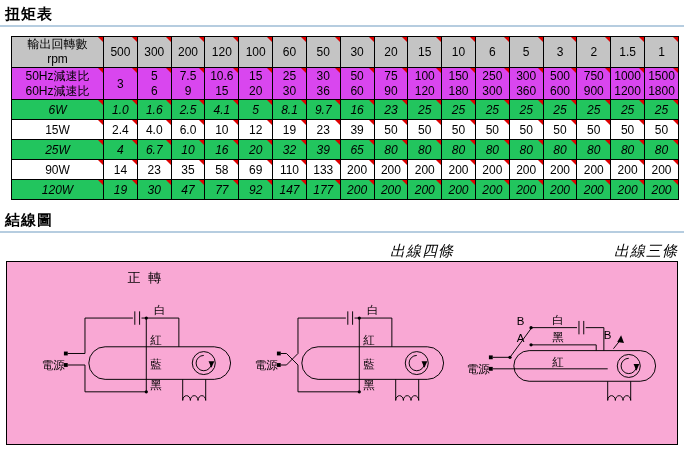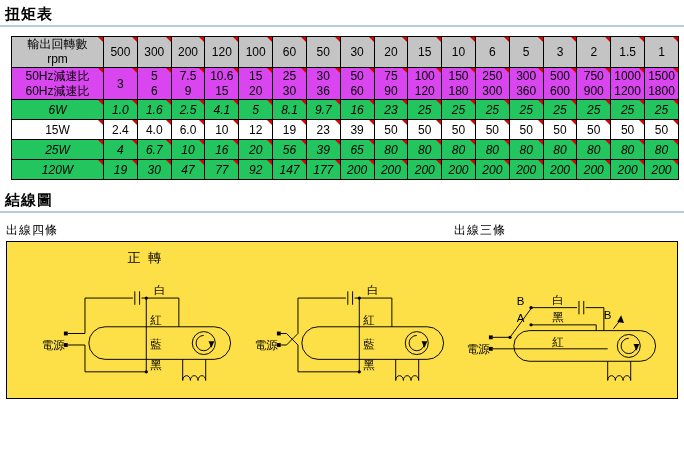--- a/index.html
+++ b/index.html
@@ -28,24 +28,24 @@
   tr.hdr th{height:30px;}
   tr.ratio{background:#d946ef;}
   tr.ratio td{height:32px;}
   tr.prow td{height:20px;}
   tr.prow.alt{background:#22c55e;font-style:italic;}
   .ln{line-height:15px;}
   col.labelcol{width:92px;}
 
   
   .wiring-headings{display:flex;width:672px;margin:2px 6px 0 6px;}
-  .wh{text-align:left;font-size:12px;height:19px;letter-spacing:1px;}
+  .wh{text-align:right;font-size:15px;height:19px;letter-spacing:1px;font-style:italic;}
   .wh.four{flex:2;}
   .wh.three{flex:1;}
-  .wiring-box{display:flex;width:672px;margin:0 6px;border:1px solid #000;background:#fde047;height:158px;padding-left:32px;}
+  .wiring-box{display:flex;width:672px;margin:0 6px;border:1px solid #000;background:#f9a8d4;height:184px;padding-left:32px;}
   .panel{flex:1;position:relative;height:100%;}
   .panel-title{position:absolute;top:7px;left:0;right:0;text-align:center;font-size:13px;letter-spacing:2px;}
   svg.diagram{position:absolute;left:0;top:5px;width:100%;height:150px;}
   .diagram .s{fill:none;stroke:#000;stroke-width:1;}
   .diagram .f{fill:#000;stroke:none;}
   .diagram text{font-size:12px;fill:#000;font-family:"Liberation Sans","DejaVu Sans",sans-serif;}
 </style>
 </head>
 <body>
 
@@ -194,32 +194,52 @@
           <td>50</td>
           <td>50</td>
         </tr>
         <tr class="prow alt">
           <td class="lblcol">25W</td>
           <td>4</td>
           <td>6.7</td>
           <td>10</td>
           <td>16</td>
           <td>20</td>
-          <td>56</td>
+          <td>32</td>
           <td>39</td>
           <td>65</td>
           <td>80</td>
           <td>80</td>
           <td>80</td>
           <td>80</td>
           <td>80</td>
           <td>80</td>
           <td>80</td>
           <td>80</td>
           <td>80</td>
+        </tr>
+        <tr class="prow">
+          <td class="lblcol">90W</td>
+          <td>14</td>
+          <td>23</td>
+          <td>35</td>
+          <td>58</td>
+          <td>69</td>
+          <td>110</td>
+          <td>133</td>
+          <td>200</td>
+          <td>200</td>
+          <td>200</td>
+          <td>200</td>
+          <td>200</td>
+          <td>200</td>
+          <td>200</td>
+          <td>200</td>
+          <td>200</td>
+          <td>200</td>
         </tr>
         <tr class="prow alt">
           <td class="lblcol">120W</td>
           <td>19</td>
           <td>30</td>
           <td>47</td>
           <td>77</td>
           <td>92</td>
           <td>147</td>
           <td>177</td>

